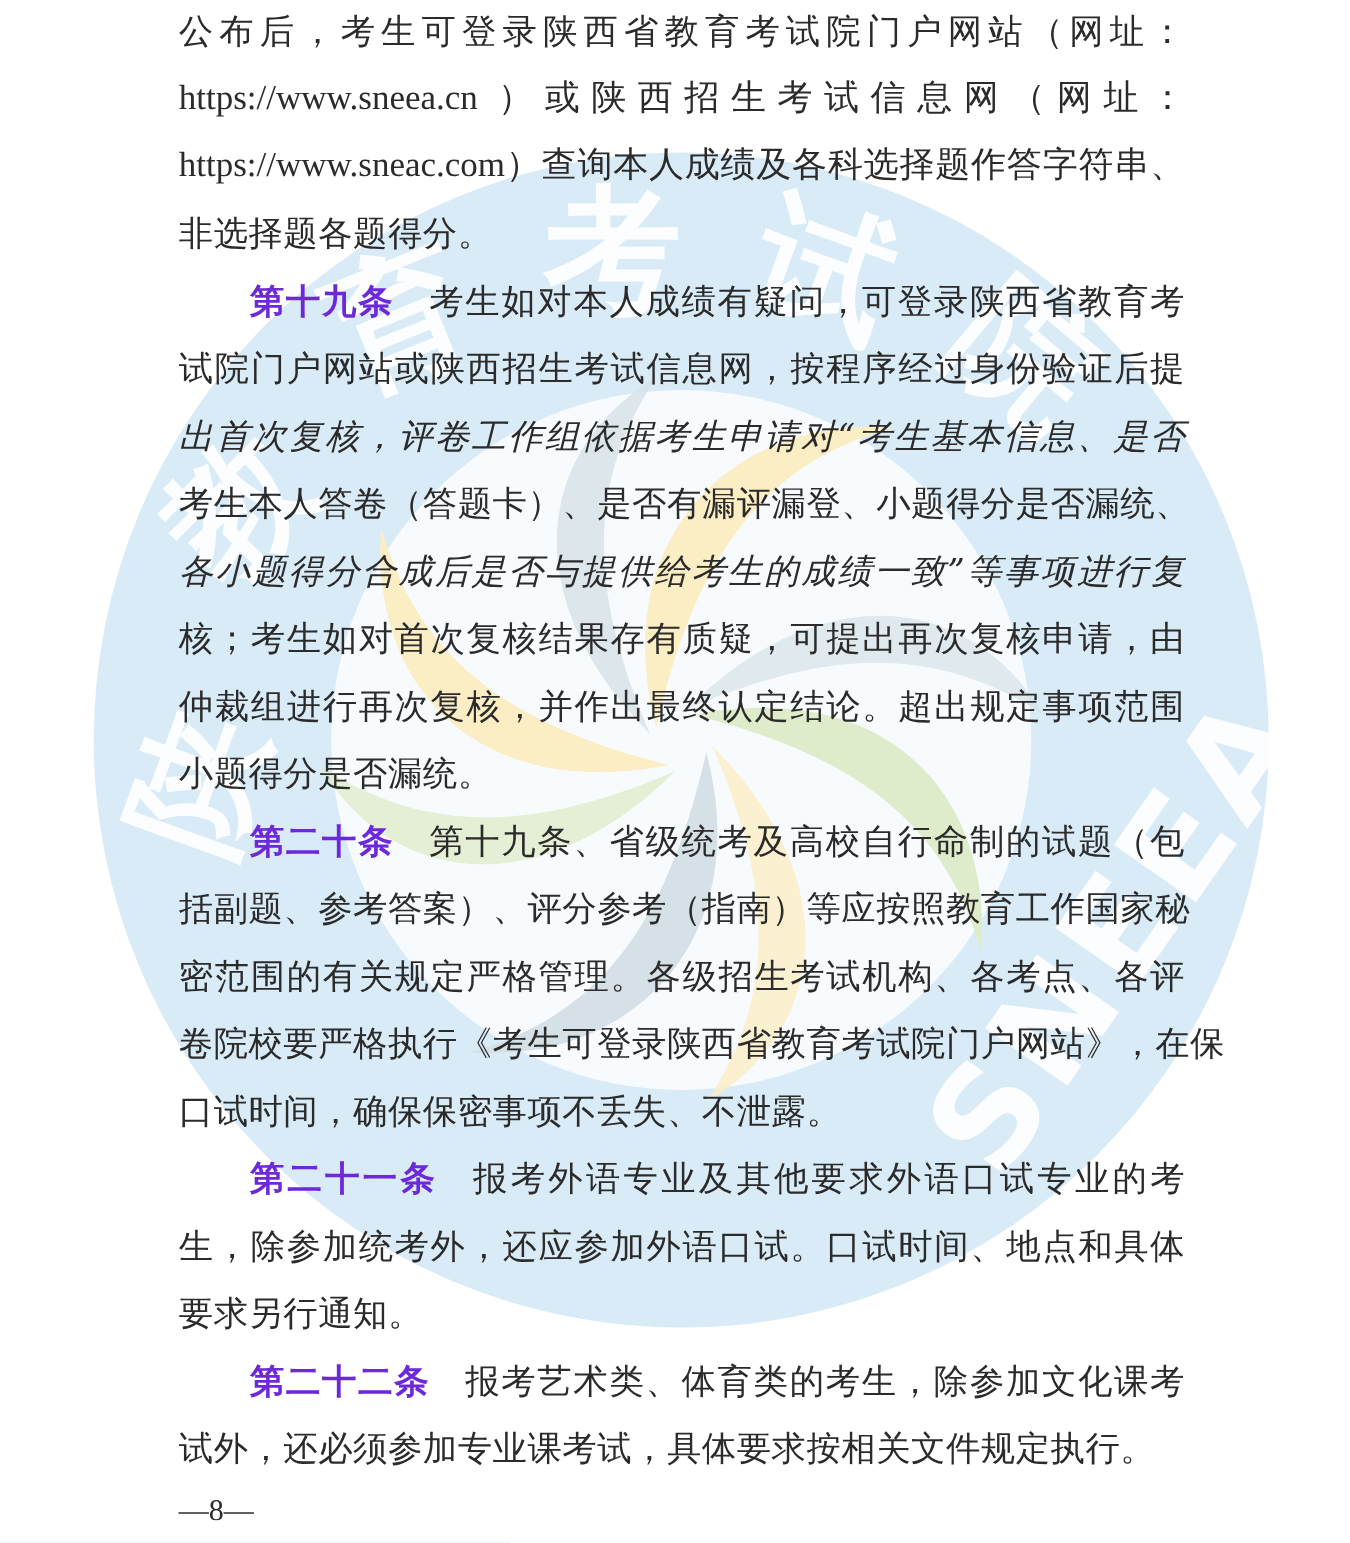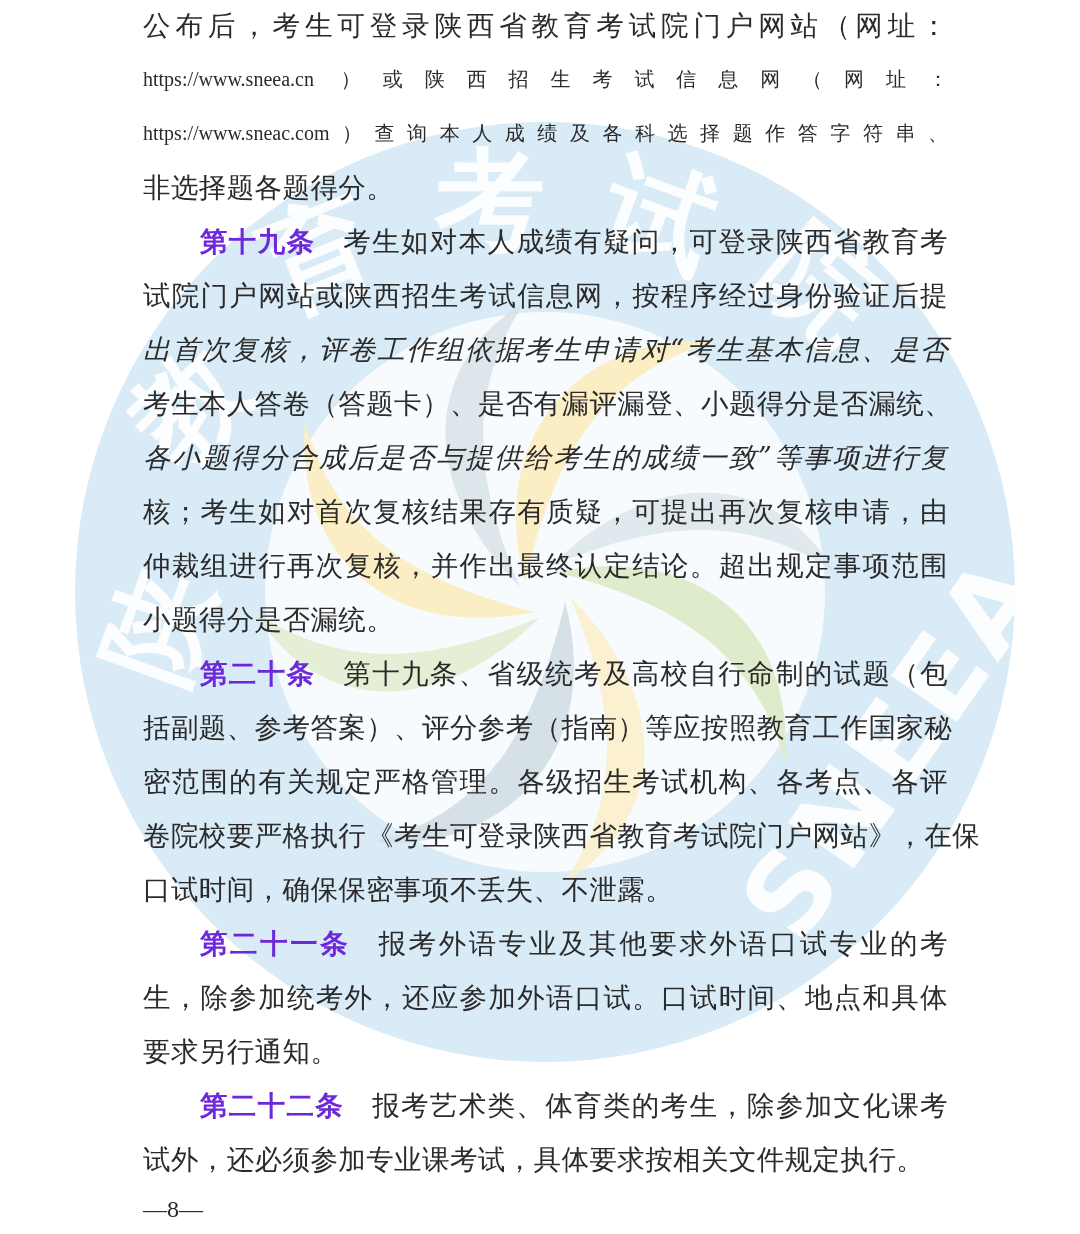--- a/index.html
+++ b/index.html
@@ -25,21 +25,21 @@
   .page {
     position: absolute; left: 143px; top: 0; width: 805px; z-index: 1;
   }
   .line {
     position: absolute; left: 0; width: 805px; height: 54px; line-height: 54px;
     font-size: 27.5px; white-space: nowrap; letter-spacing: 0.4px;
   }
   .line.justify { text-align: justify; text-align-last: justify; }
   .line.indent { padding-left: 57px; width: 748px; }
   .art { font-weight: bold; font-family: "DejaVu Sans", sans-serif; margin-right: 28px; color: #6d28d9; }
-  .url { font-family: "Liberation Serif", serif; font-size: 20px; letter-spacing: 0; }
+  .url { font-family: "Liberation Serif", serif; font-size: 28px; letter-spacing: 0; }
   .pageno {
     position: absolute; left: 143px; top: 1196px; font-size: 24px;
     font-family: "Liberation Serif", serif; color: #2b2b2b;
   }
 </style>
 </head>
 <body>
 
 <div class="watermark">
   <div class="inner"></div>

